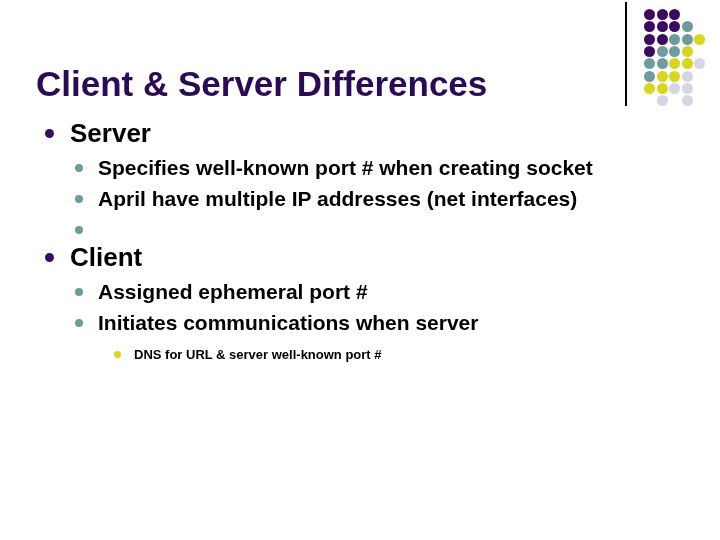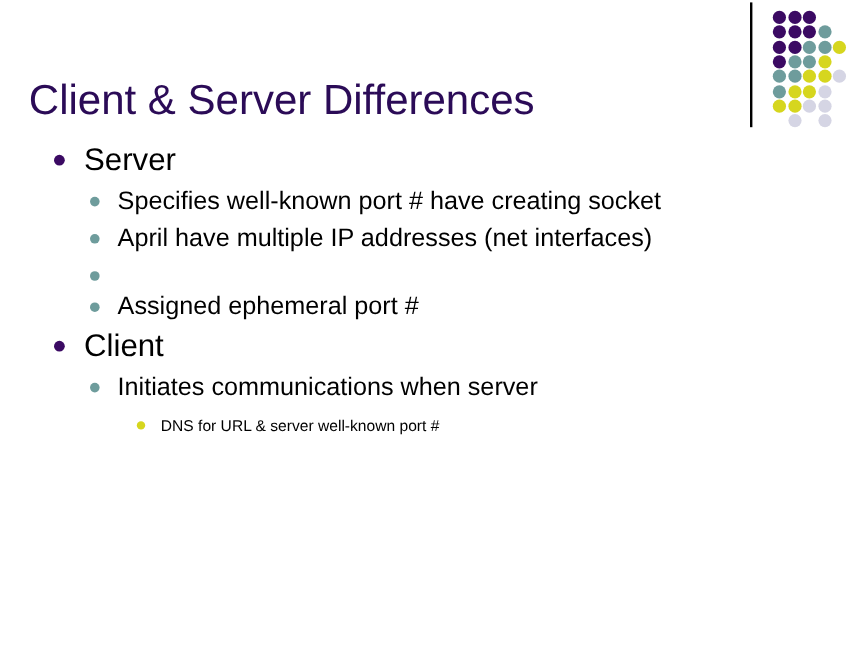--- a/index.html
+++ b/index.html
@@ -37,25 +37,25 @@
     left: 625px;
     top: 2px;
     width: 2px;
     height: 104px;
     background: #000000;
   }
 
   
   #slide-title {
     position: absolute;
-    left: 24px;
+    left: 36px;
     top: 42px;
     width: 580px;
     font-size: 35px;
-    font-weight: normal;
+    font-weight: bold;
     color: #2b0b57;
     letter-spacing: 0px;
     line-height: 1.1;
     white-space: nowrap;
   }
 
   
   #slide-body {
     position: absolute;
     left: 36px;
@@ -71,20 +71,21 @@
   }
 
   .bullet-marker {
     flex: 0 0 auto;
     border-radius: 50%;
     display: block;
   }
 
   .bullet-text {
     flex: 0 1 auto;
+    font-weight: bold;
   }
 
   
   .lvl1 {
     margin-top: 0;
     margin-bottom: 2px;
   }
   .lvl1 .bullet-marker {
     width: 9px;
     height: 9px;
@@ -170,37 +171,37 @@
 
 <h1 id="slide-title">Client &amp; Server Differences</h1>
 
 <div id="slide-body">
     <div class="bullet-row lvl1">
       <span class="bullet-marker"></span>
       <span class="bullet-text">Server</span>
     </div>
     <div class="bullet-row lvl2">
       <span class="bullet-marker"></span>
-      <span class="bullet-text">Specifies well-known port # have creating socket</span>
+      <span class="bullet-text">Specifies well-known port # when creating socket</span>
     </div>
     <div class="bullet-row lvl2">
       <span class="bullet-marker"></span>
       <span class="bullet-text">April have multiple IP addresses (net interfaces)</span>
     </div>
     <div class="bullet-row lvl2">
       <span class="bullet-marker"></span>
     </div>
     <div class="group-gap"></div>
+    <div class="bullet-row lvl1">
+      <span class="bullet-marker"></span>
+      <span class="bullet-text">Client</span>
+    </div>
     <div class="bullet-row lvl2">
       <span class="bullet-marker"></span>
       <span class="bullet-text">Assigned ephemeral port #</span>
-    </div>
-    <div class="bullet-row lvl1">
-      <span class="bullet-marker"></span>
-      <span class="bullet-text">Client</span>
     </div>
     <div class="bullet-row lvl2">
       <span class="bullet-marker"></span>
       <span class="bullet-text">Initiates communications when server</span>
     </div>
     <div class="small-gap"></div>
     <div class="bullet-row lvl3">
       <span class="bullet-marker"></span>
       <span class="bullet-text">DNS for URL &amp; server well-known port #</span>
     </div>

